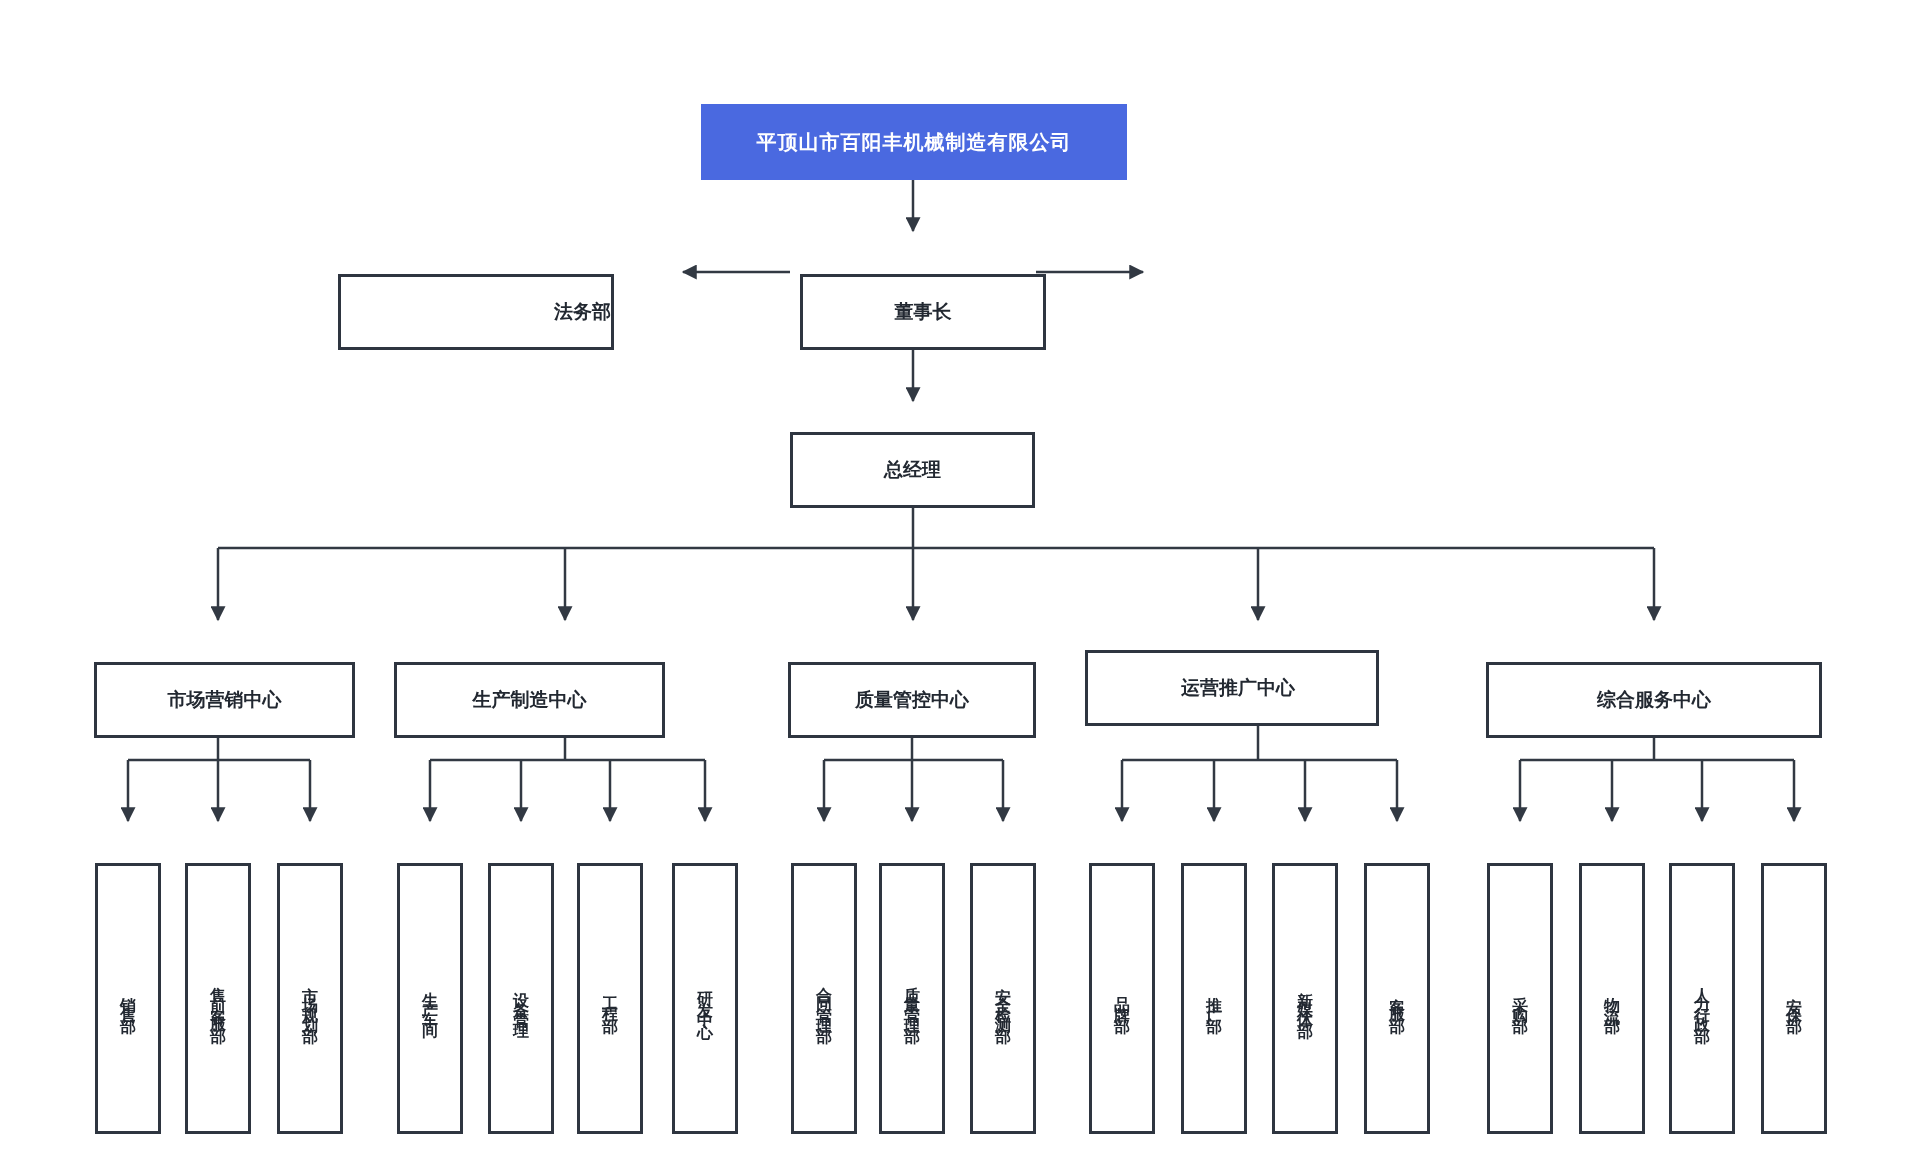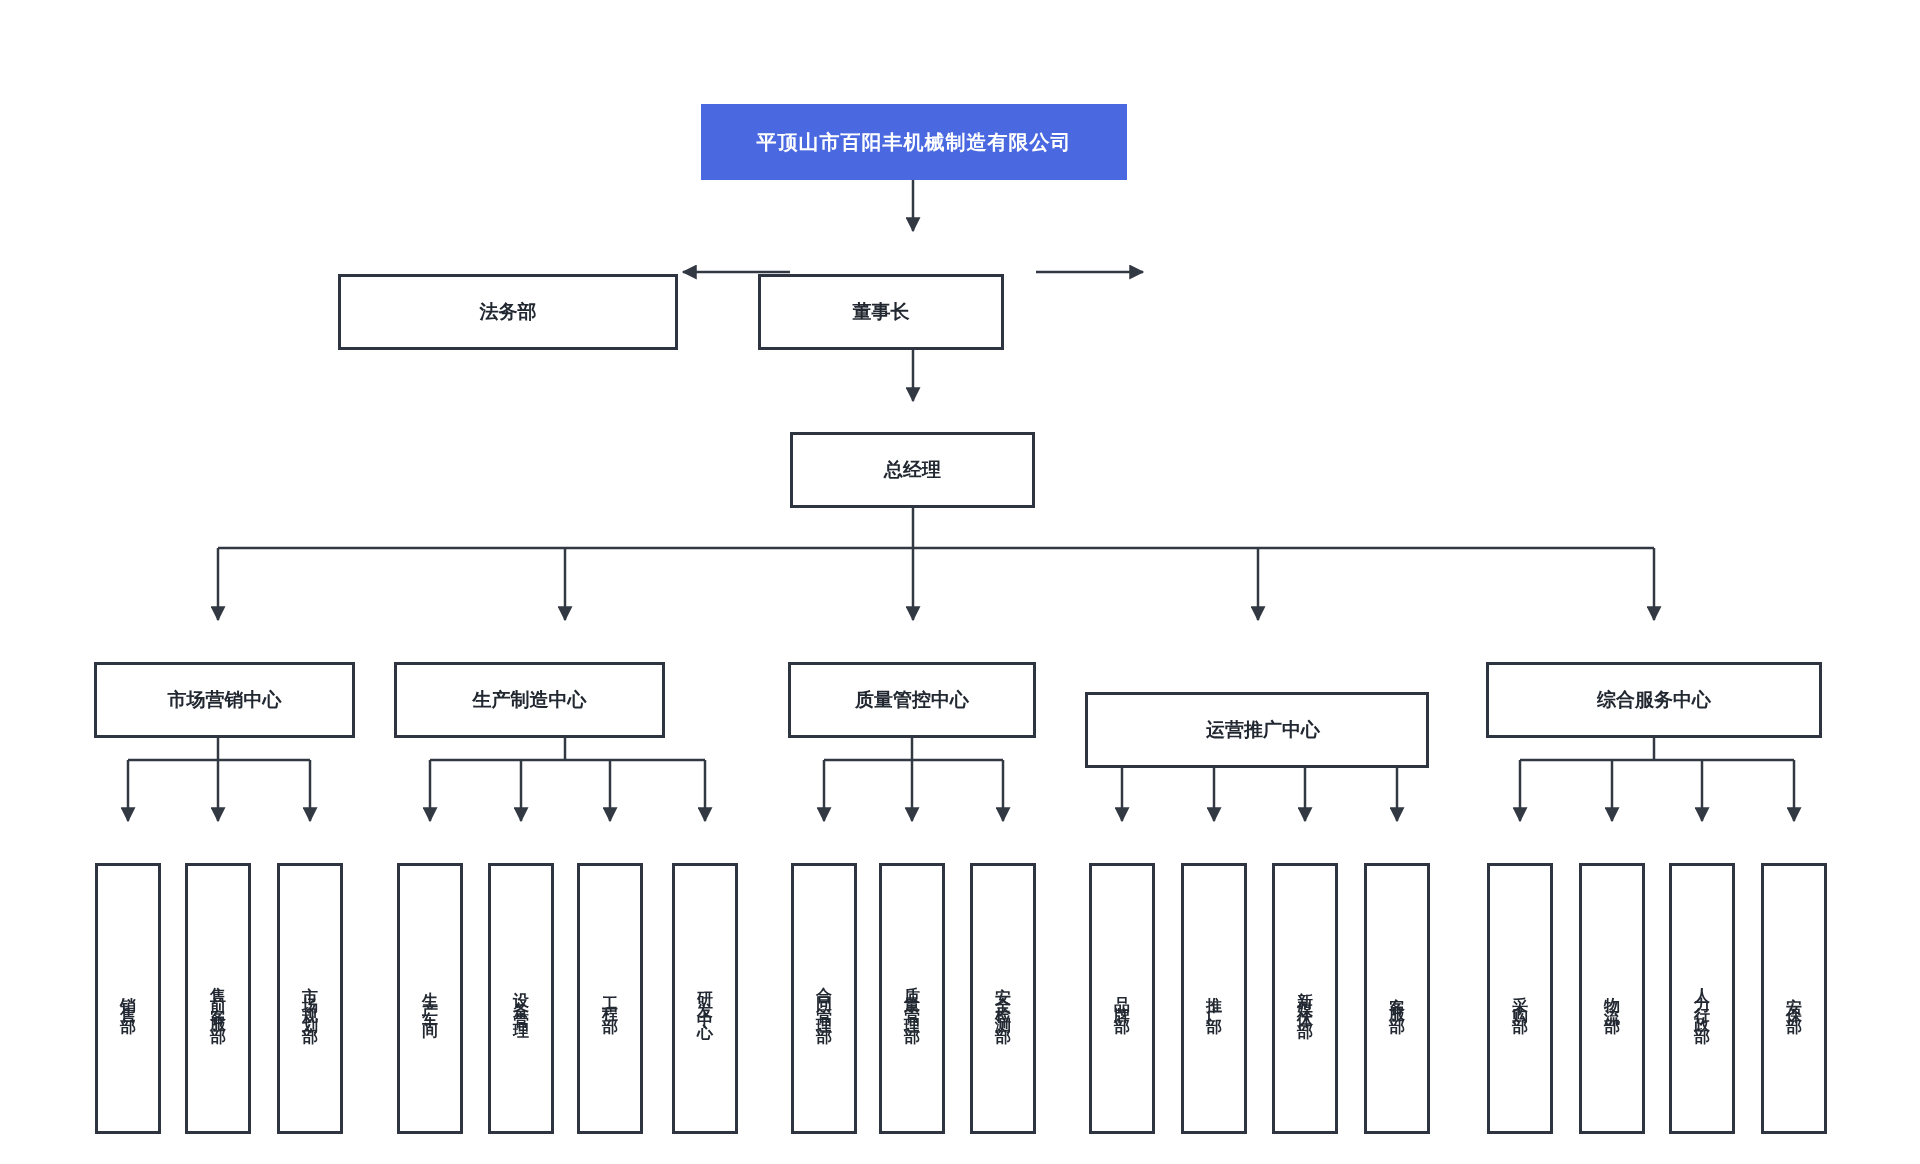--- a/index.html
+++ b/index.html
@@ -100,41 +100,41 @@
       <path d="M1612 760 V821" marker-end="url(#arrow)"></path>
       <path d="M1702 760 V821" marker-end="url(#arrow)"></path>
       <path d="M1794 760 V821" marker-end="url(#arrow)"></path>
     </g>
   </svg>
 
   <div class="box root" style="left:701px;top:64px;width:426px;height:76px;">
     <span class="label">平顶山市百阳丰机械制造有限公司</span>
   </div>
 
-  <div class="box rowbox" style="left:338px;top:234px;width:340px;">
+  <div class="box rowbox" style="left:338px;top:234px;width:276px;justify-content:flex-end;">
     <span class="label">法务部</span>
   </div>
-  <div class="box rowbox" style="left:758px;top:234px;width:246px;">
+  <div class="box rowbox" style="left:800px;top:234px;width:246px;">
     <span class="label">董事长</span>
   </div>
 
   <div class="box rowbox" style="left:790px;top:392px;width:245px;">
     <span class="label">总经理</span>
   </div>
 
   <div class="box rowbox" style="left:94px;top:622px;width:261px;">
     <span class="label">市场营销中心</span>
   </div>
   <div class="box rowbox" style="left:394px;top:622px;width:271px;">
     <span class="label">生产制造中心</span>
   </div>
   <div class="box rowbox" style="left:788px;top:622px;width:248px;">
     <span class="label">质量管控中心</span>
   </div>
-  <div class="box rowbox" style="left:1085px;top:652px;width:344px;padding-left:12px;">
+  <div class="box rowbox" style="left:1085px;top:610px;width:294px;padding-left:12px;">
     <span class="label">运营推广中心</span>
   </div>
   <div class="box rowbox" style="left:1486px;top:622px;width:336px;">
     <span class="label">综合服务中心</span>
   </div>
 
   <div class="box leaf" style="left:95px;">
     <span class="label">销售部</span>
   </div>
   <div class="box leaf" style="left:185px;">

